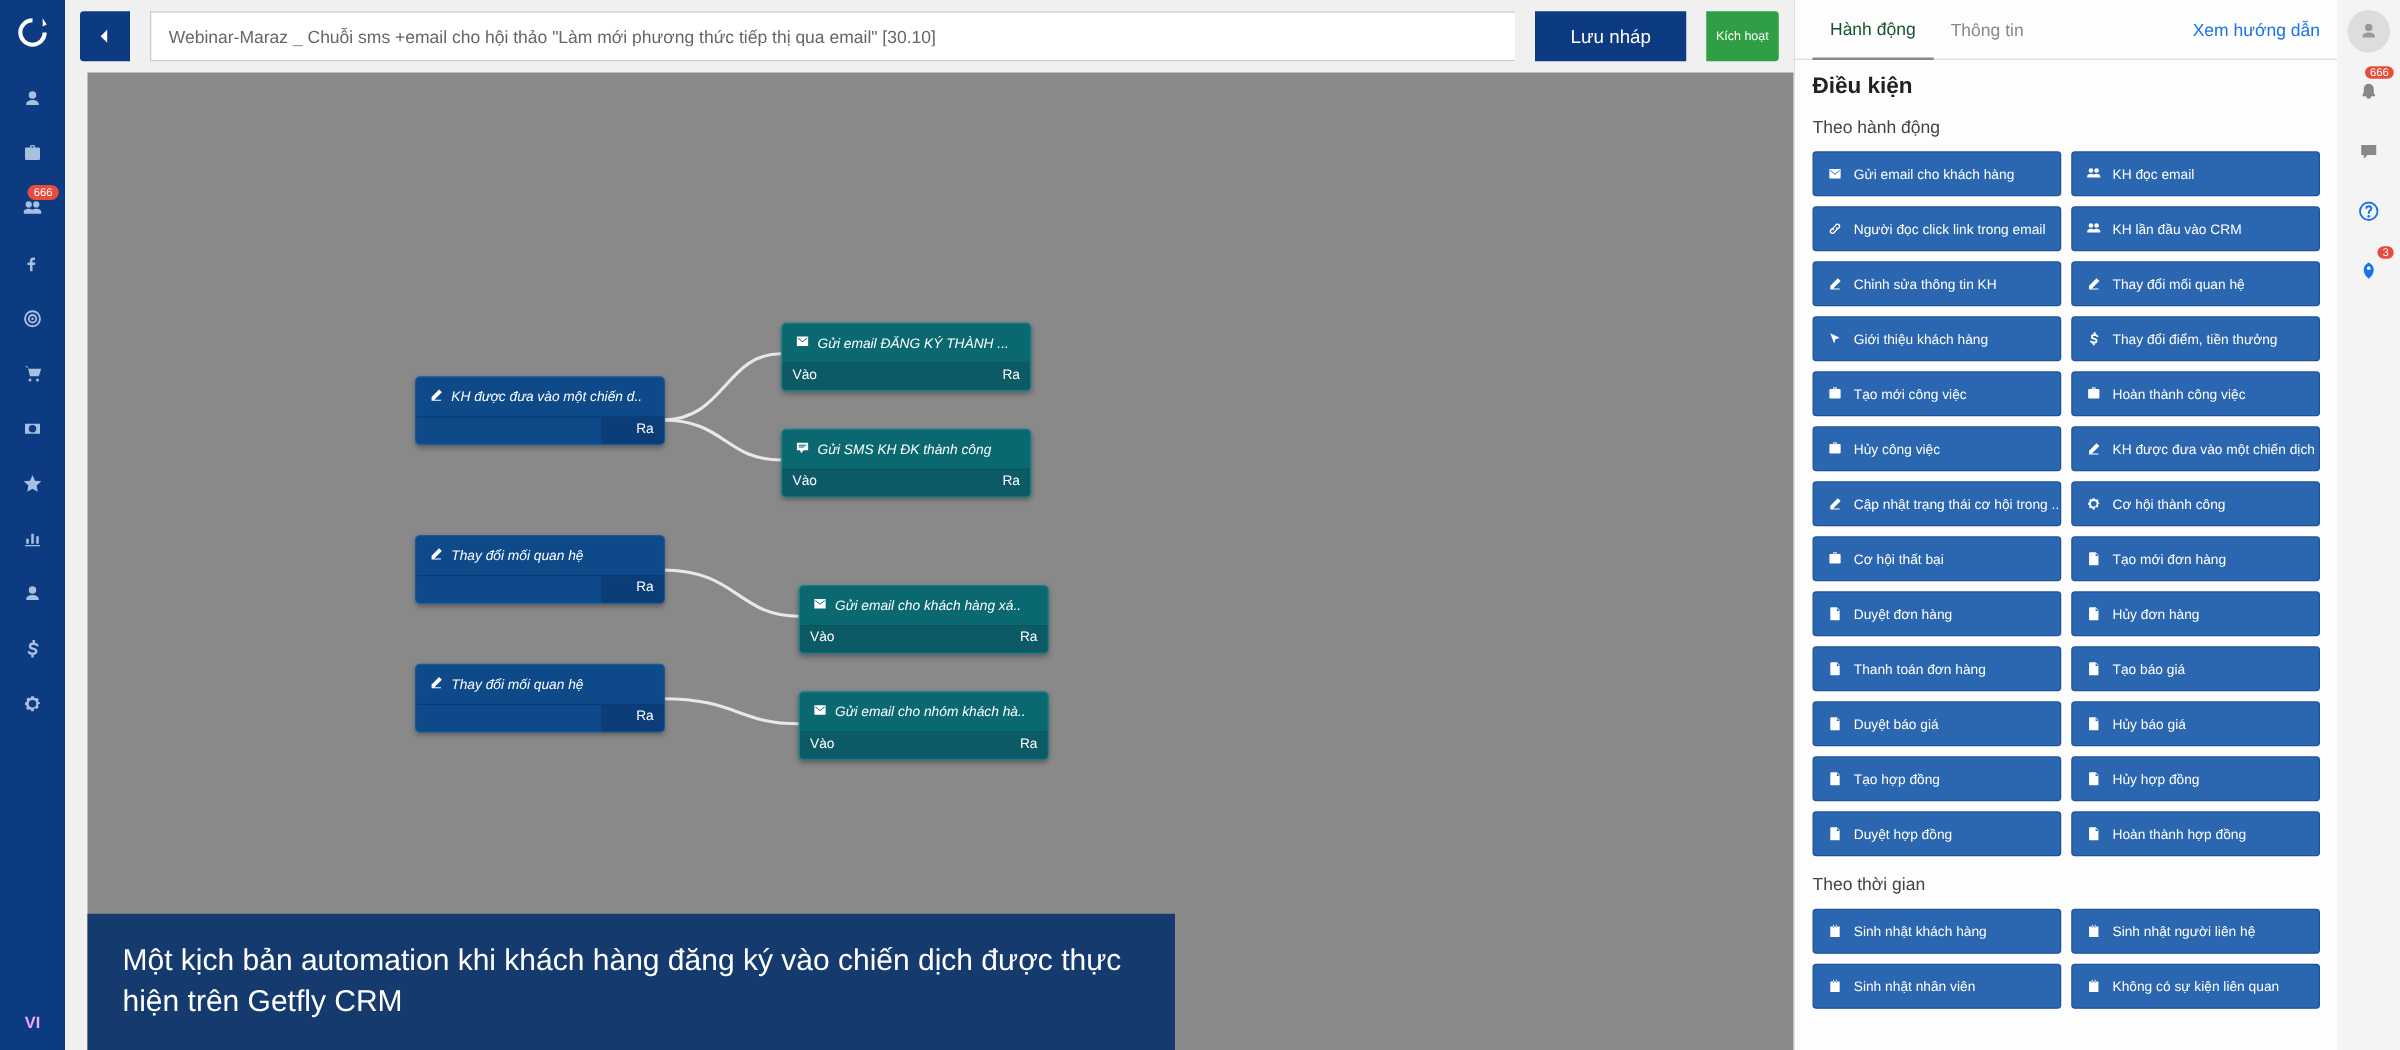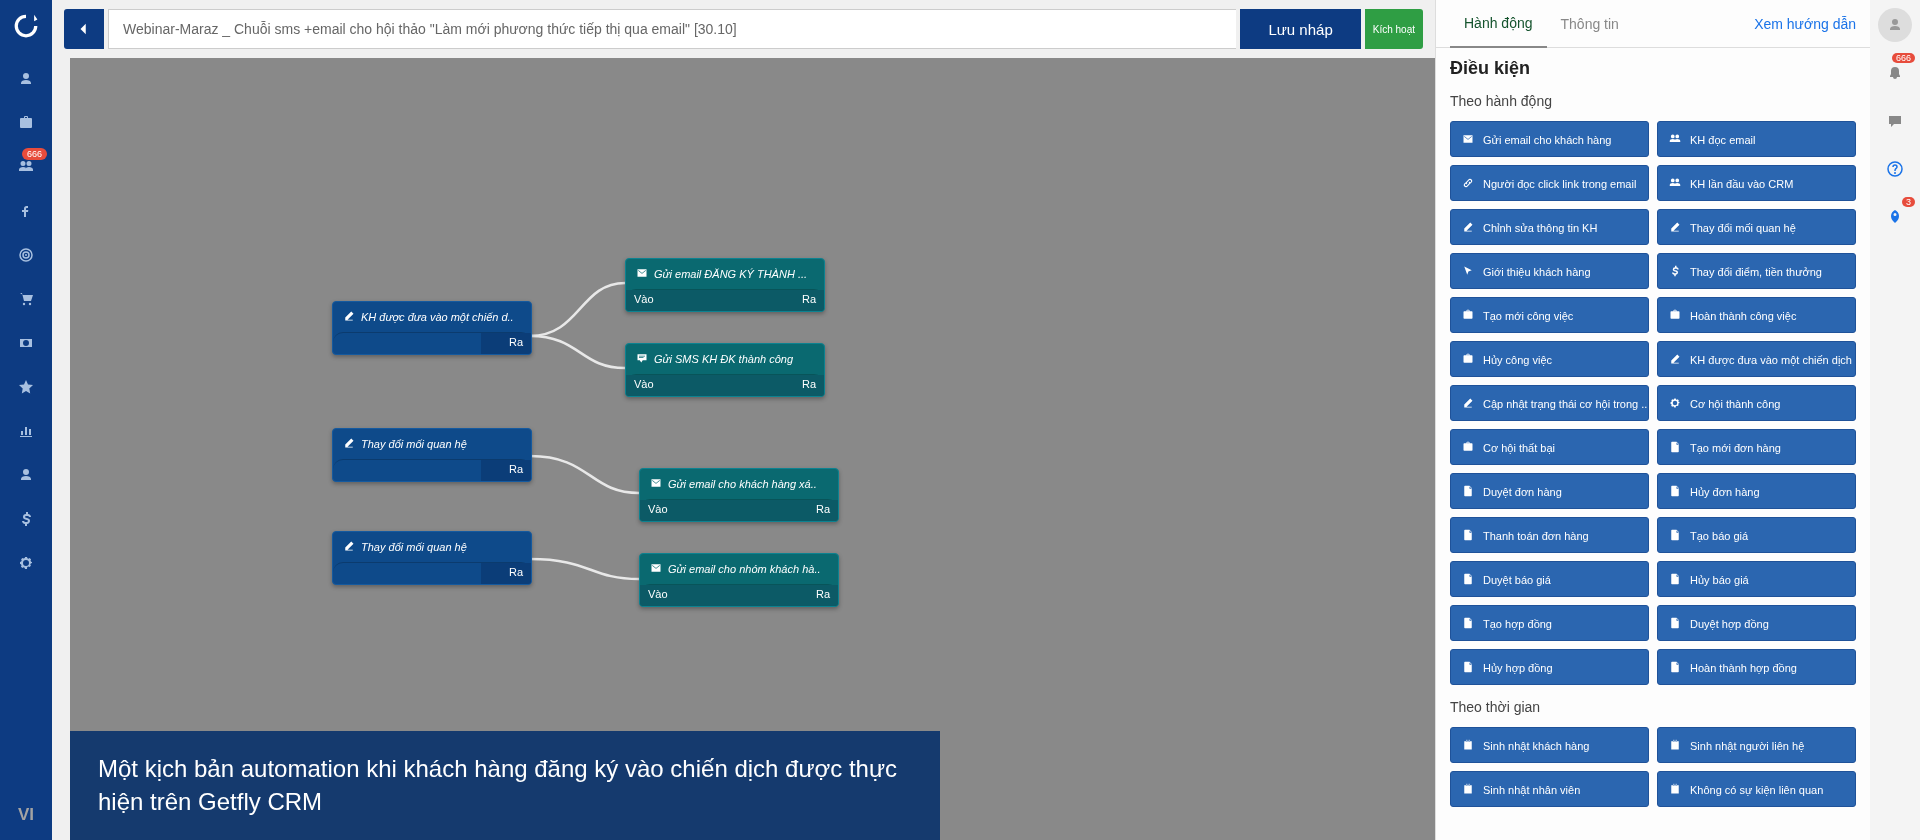--- a/index.html
+++ b/index.html
@@ -2,35 +2,35 @@
 <html><head>
 <meta charset="utf-8">
 <style>
 * { box-sizing: border-box; margin: 0; padding: 0; }
 body { font-family: Arial, Helvetica, sans-serif; font-size: 12px; background: #f0f0f0; overflow: hidden; width: 1920px; height: 840px; position: relative; }
 
 .left-nav { position: absolute; left: 0; top: 0; width: 52px; height: 840px; background: #0d3b82; display: flex; flex-direction: column; align-items: center; padding-top: 10px; }
 .left-nav .logo { width: 32px; height: 32px; margin-bottom: 15px; color: #fff; display: flex; align-items: center; justify-content: center; }
 .left-nav .nav-item { width: 52px; height: 44px; display: flex; align-items: center; justify-content: center; cursor: pointer; position: relative; color: #a8c0e0; }
 .left-nav .badge { position: absolute; top: 3px; right: 5px; background: #e74c3c; color: #fff; font-size: 9px; padding: 1px 5px; border-radius: 8px; }
-.left-nav .lang { margin-top: auto; margin-bottom: 15px; color: #a3a3a3; font-size: 17px; font-weight: bold; }
-
-.top-bar { position: absolute; left: 52px; top: 0; height: 58px; right: 485px; display: flex; align-items: center; padding: 12px; gap: 4px; }
+.left-nav .lang { margin-top: auto; margin-bottom: 15px; color: #f0abfc; font-size: 13px; font-weight: bold; }
+
+.top-bar { position: absolute; left: 52px; top: 0; height: 58px; right: 485px; display: flex; align-items: center; padding: 12px; gap: 16px; }
 .back-btn { width: 40px; height: 40px; background: #0d3b82; color: #fff; display: flex; align-items: center; justify-content: center; cursor: pointer; border-radius: 3px 0 0 3px; }
 .title-input { flex: 1; height: 40px; border: 1px solid #ccc; padding: 0 14px; font-size: 14px; color: #666; background: #fff; border-right: none; }
 .btn-save { height: 40px; padding: 0 28px; background: #0d3b82; color: #fff; border: none; cursor: pointer; font-size: 15px; }
 .btn-activate { height: 40px; padding: 0 8px; background: #2f9e44; color: #fff; border: none; cursor: pointer; font-size: 10px; border-radius: 0 3px 3px 0; }
 
 .canvas { position: absolute; left: 70px; top: 58px; right: 485px; bottom: 0; background: #898989; }
 
 .node { position: absolute; width: 200px; background: #0e4a8a; border: 1px solid #155a9f; border-radius: 4px; box-shadow: 0 2px 4px rgba(0,0,0,0.3); }
 .node.teal { background: #0a6970; border-color: #0d8290; }
 .node-header { padding: 8px 10px; color: #fff; font-size: 11px; display: flex; align-items: center; gap: 6px; white-space: nowrap; overflow: hidden; text-overflow: ellipsis; font-style: italic; }
 .node-header .icon { flex-shrink: 0; }
-.node-footer { height: 22px; display: flex; color: #fff; font-size: 11px; border-top: 1px solid rgba(0,0,0,0.2); border-radius: 10px; }
+.node-footer { height: 22px; display: flex; color: #fff; font-size: 11px; border-top: 1px solid rgba(0,0,0,0.2); }
 .node-footer .port-in { flex: 1; background: #0c5a66; padding: 3px 8px; border-bottom-left-radius: 3px; }
 .node-footer .port-out { flex: 1; background: #0c5a66; padding: 3px 8px; text-align: right; border-bottom-right-radius: 3px; }
 .node.blue .node-footer .port-out { background: #0b3d78; border-bottom-right-radius: 3px; }
 .node.blue .node-footer.single { justify-content: flex-end; }
 .node.blue .node-footer.single .port-out { flex: 0 0 auto; min-width: 50px; }
 
 svg.connectors { position: absolute; left: 0; top: 0; width: 100%; height: 100%; pointer-events: none; }
 svg.connectors path { stroke: #e8e8e8; stroke-width: 2.5; fill: none; }
 
 .caption-box { position: absolute; left: 0; bottom: 0; width: 870px; background: #153a6e; color: #fff; padding: 22px 28px; font-size: 24px; line-height: 1.35; }
@@ -507,29 +507,29 @@
           </svg>
         </span>
         <span>Tạo hợp đồng</span>
       </button>
       <button class="action-btn">
         <span class="icon">
           <svg class="svg-icon-s" viewBox="0 0 16 16">
             <use href="#i-file"></use>
           </svg>
         </span>
+        <span>Hủy hợp đồng</span>
+      </button>
+      <button class="action-btn">
+        <span class="icon">
+          <svg class="svg-icon-s" viewBox="0 0 16 16">
+            <use href="#i-file"></use>
+          </svg>
+        </span>
         <span>Duyệt hợp đồng</span>
-      </button>
-      <button class="action-btn">
-        <span class="icon">
-          <svg class="svg-icon-s" viewBox="0 0 16 16">
-            <use href="#i-file"></use>
-          </svg>
-        </span>
-        <span>Hủy hợp đồng</span>
       </button>
       <button class="action-btn">
         <span class="icon">
           <svg class="svg-icon-s" viewBox="0 0 16 16">
             <use href="#i-file"></use>
           </svg>
         </span>
         <span>Hoàn thành hợp đồng</span>
       </button>
     </div>

